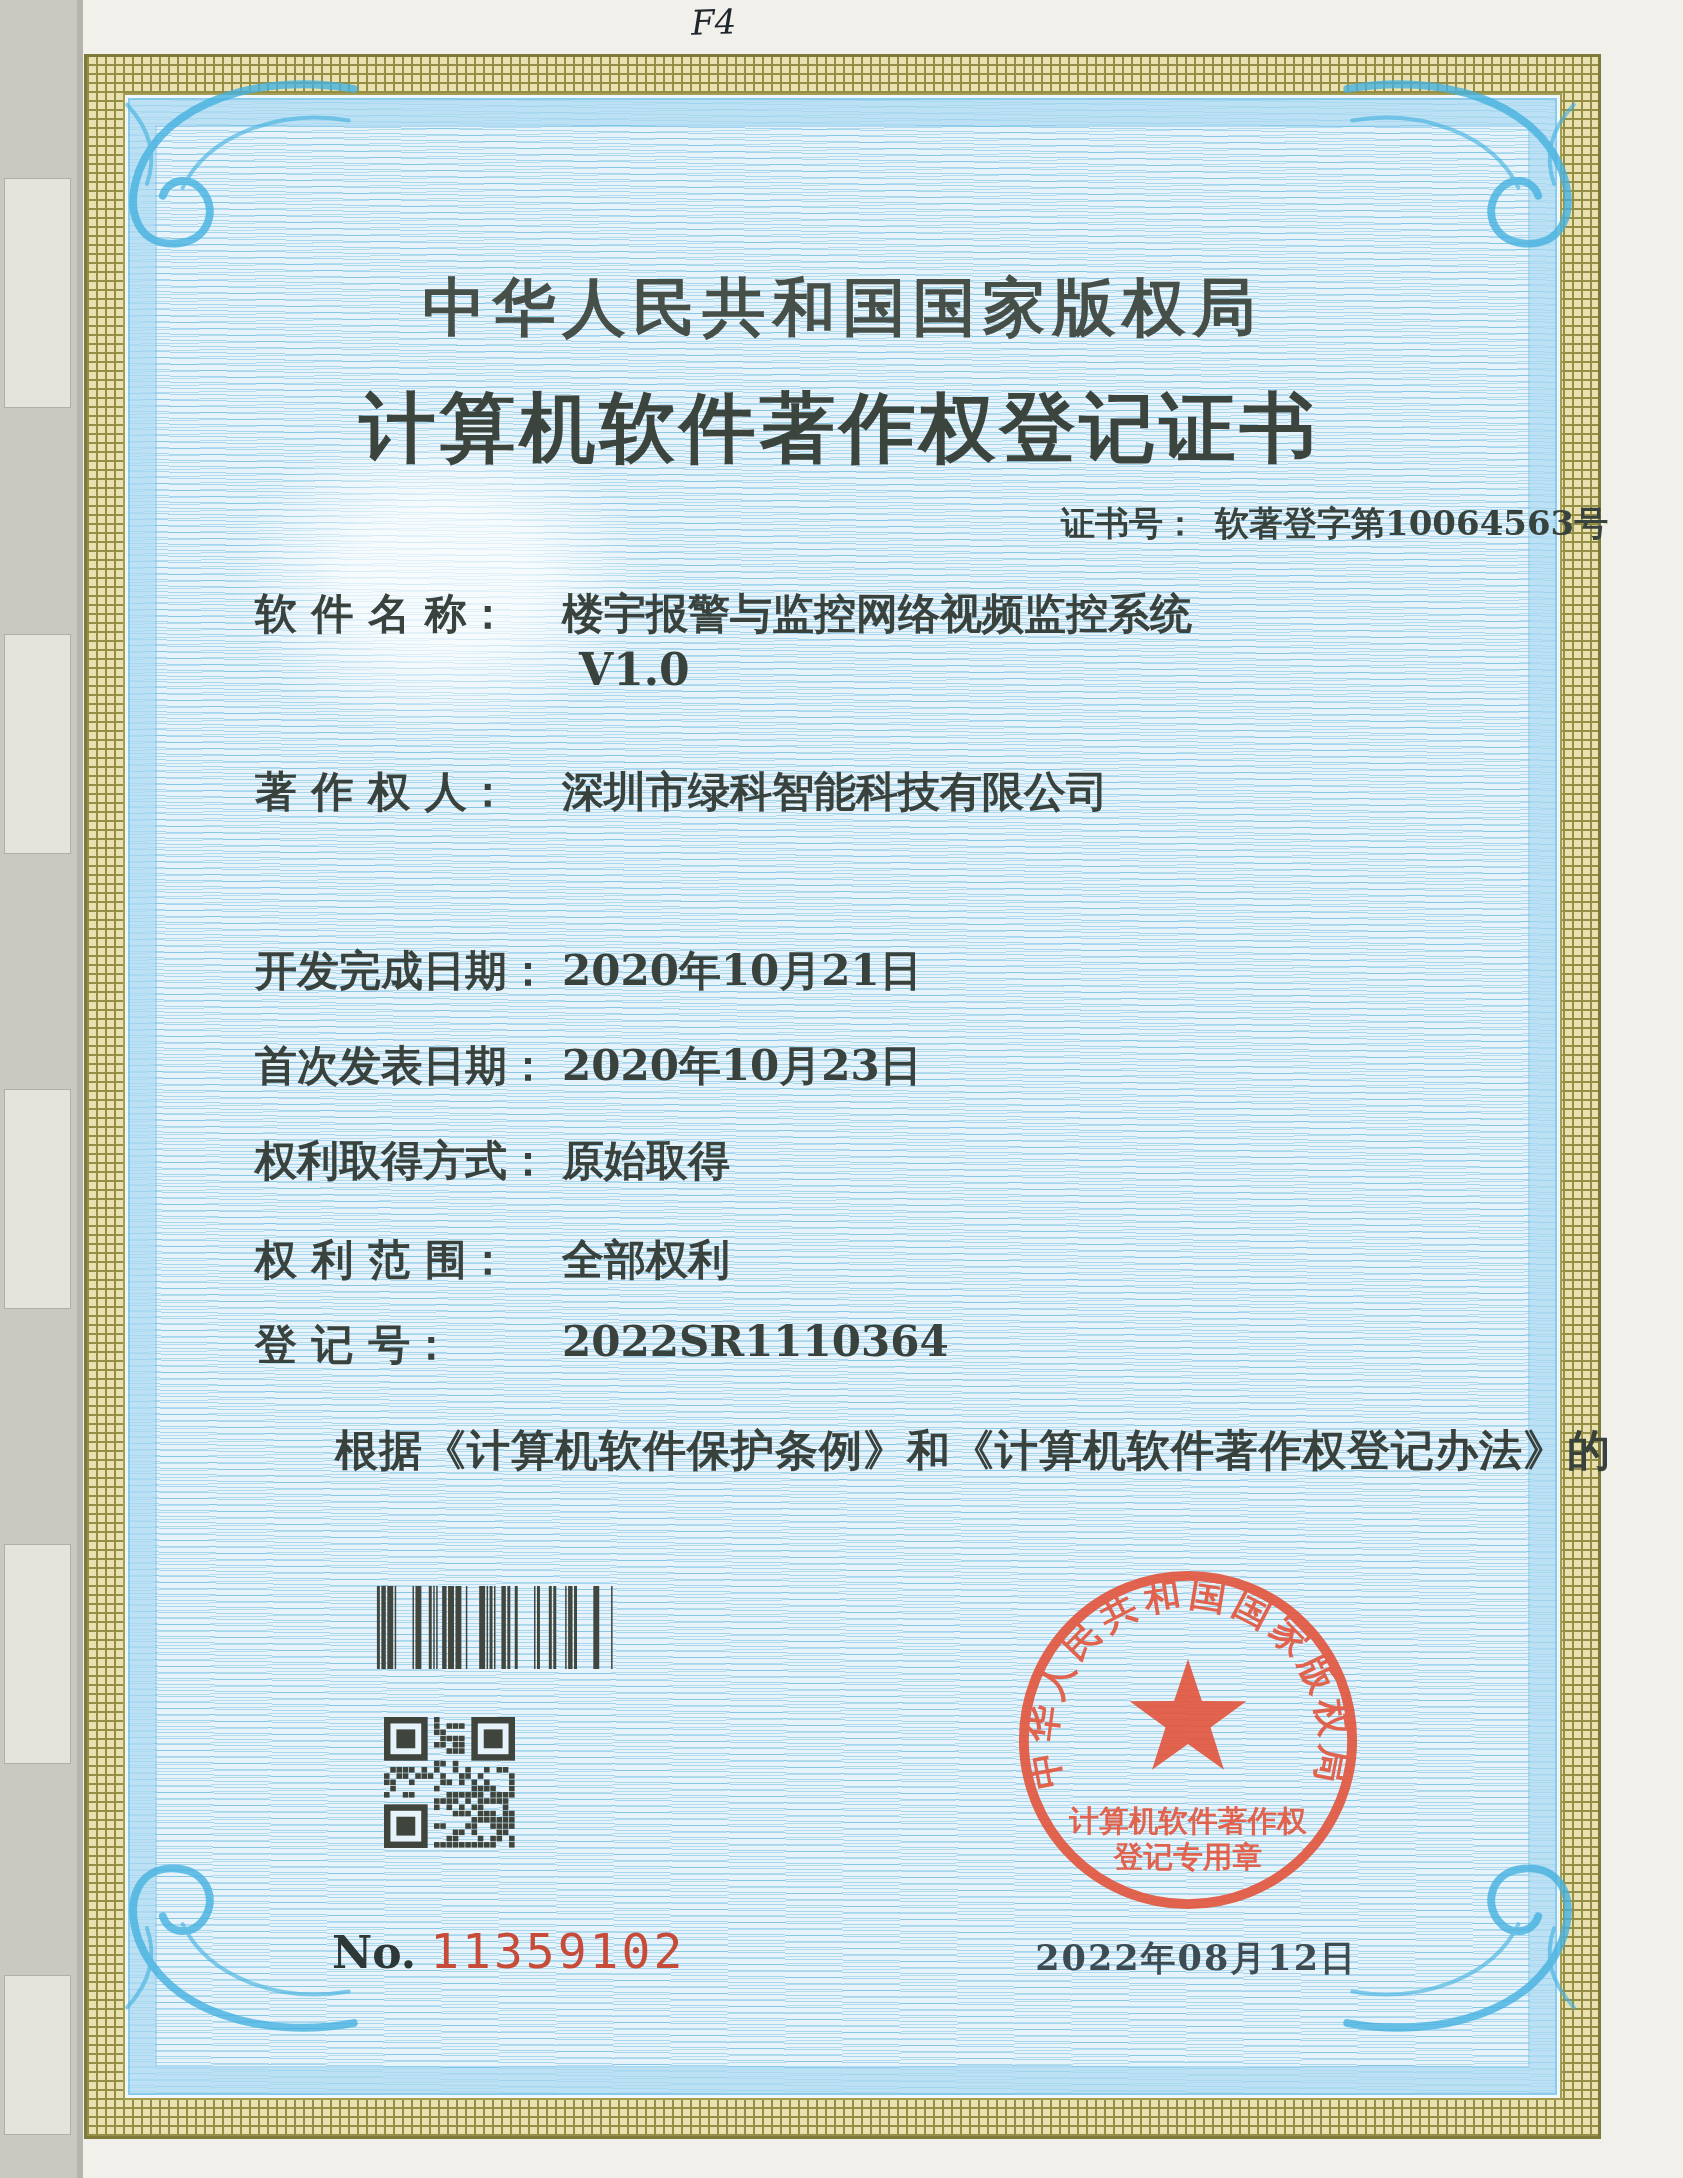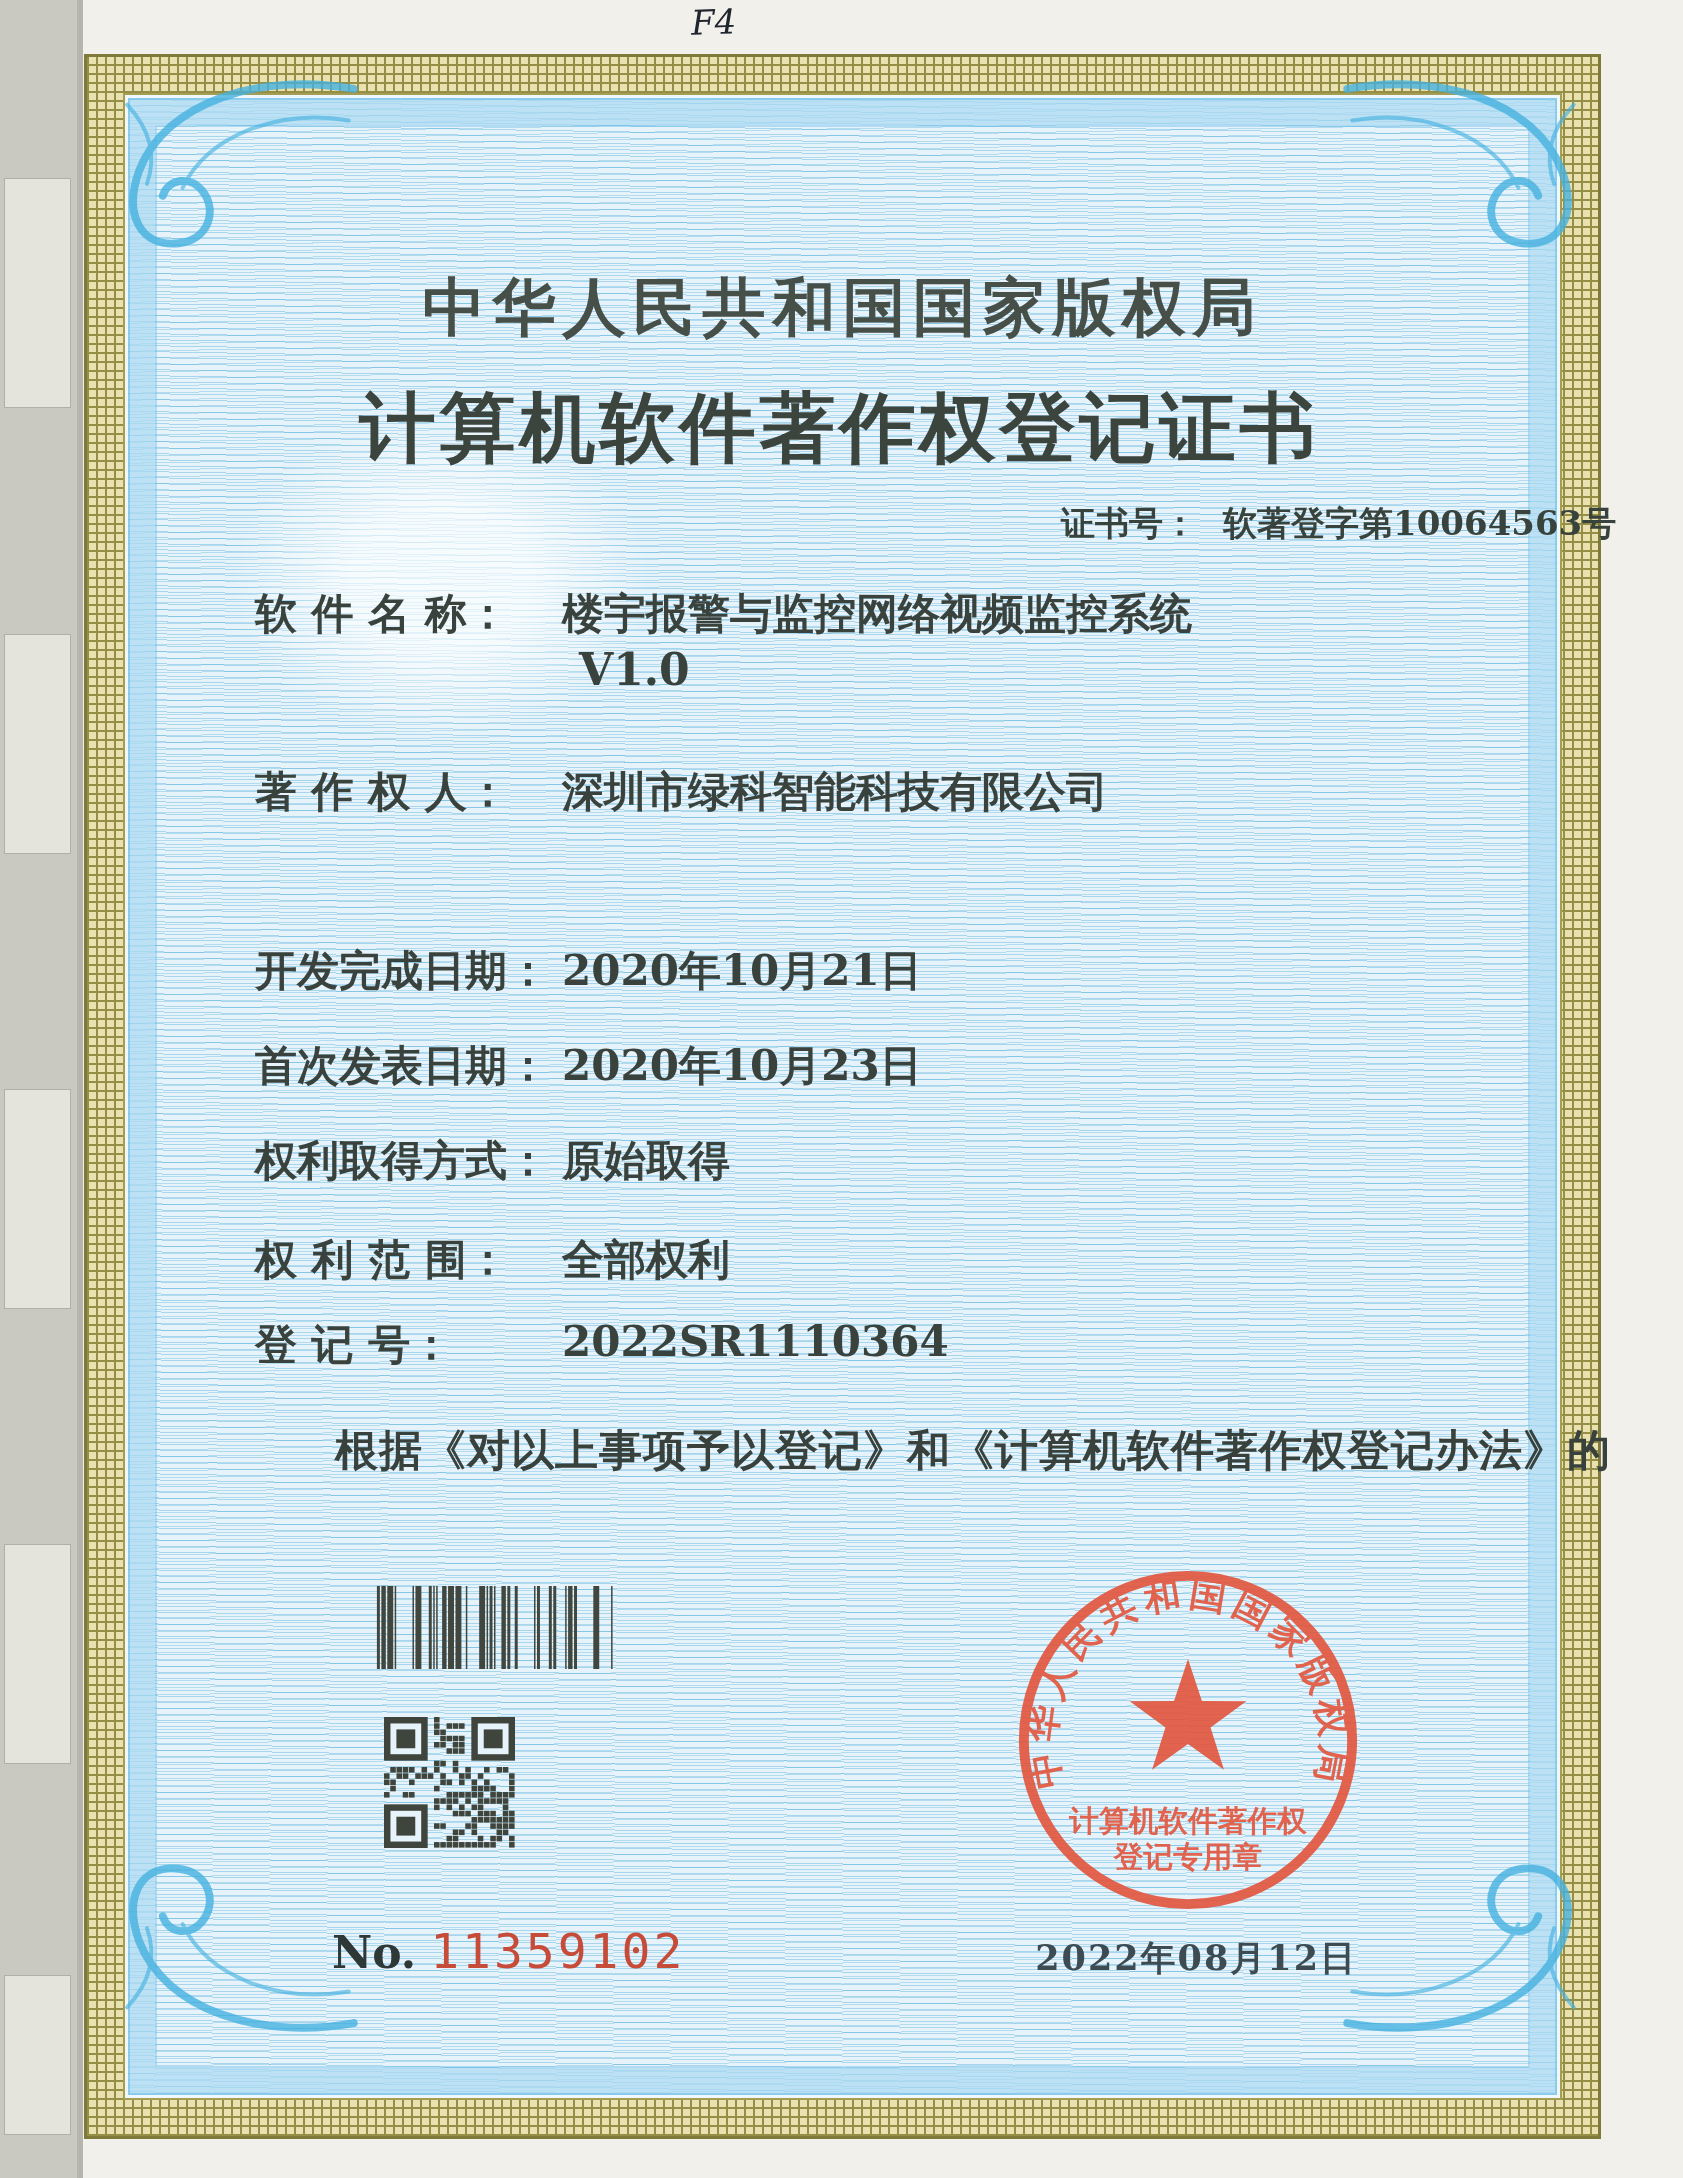--- a/index.html
+++ b/index.html
@@ -50,21 +50,21 @@
   
   .authority{
     position:absolute; left:84px; top:265px; width:1517px; z-index:2;
     text-align:center; font-size:63px; font-weight:bold; letter-spacing:7px; color:#474f49;
   }
   .cert-title{
     position:absolute; left:84px; top:378px; width:1511px; z-index:2;
     text-align:center; font-size:76px; font-weight:bold; letter-spacing:4px; color:#3c443e;
   }
   .certno{position:absolute; left:1061px; top:501px; z-index:2; font-size:34px; font-weight:600; color:#39433d;}
-  .certno .v{margin-left:26px;}
+  .certno .v{margin-left:18px;}
   .row{position:absolute; z-index:2; font-size:42px; font-weight:600; color:#39423c; white-space:nowrap;}
   .row .lab{position:absolute; left:255px; top:0;}
   .row .val{position:absolute; left:562px; top:0;}
   .v10{position:absolute; left:579px; z-index:2; font-size:44px; font-weight:600; color:#39423c;}
   .stmt{position:absolute; z-index:2; font-size:43px; font-weight:600; color:#39413c; letter-spacing:1px; white-space:nowrap;}
   .barcode{position:absolute; left:370px; top:1586px; z-index:2;}
   .qr{position:absolute; left:384px; top:1717px; z-index:2;}
   .serial{position:absolute; left:332px; top:1923px; z-index:2; white-space:nowrap;}
   .serial .no-lab{font-size:44px; color:#2d3837; font-weight:600;}
   .serial .no-val{
@@ -162,21 +162,21 @@
   <div class="row" style="top:1232px;">
     <span class="lab">权 利 范 围：</span>
     <span class="val">全部权利</span>
   </div>
 
   <div class="row" style="top:1317px;">
     <span class="lab">登  记  号：</span>
     <span class="val">2022SR1110364</span>
   </div>
 
-  <div class="stmt" style="left:335px;top:1422px;">根据《对以上事项予以登记》和《计算机软件著作权登记办法》的</div>
+  <div class="stmt" style="left:335px;top:1422px;">根据《计算机软件保护条例》和《计算机软件著作权登记办法》的</div>
 
   <svg class="barcode" width="248" height="83" viewBox="0 0 250 84">
     <g fill="#41463e">
         <rect x="6.5" y="0" width="3" height="84"></rect>
         <rect x="11" y="0" width="4.5" height="84"></rect>
         <rect x="17" y="0" width="6" height="84"></rect>
         <rect x="24.5" y="0" width="1.5" height="84"></rect>
         <rect x="42.5" y="0" width="1.5" height="84"></rect>
         <rect x="45.5" y="0" width="6" height="84"></rect>
         <rect x="59" y="0" width="3" height="84"></rect>

